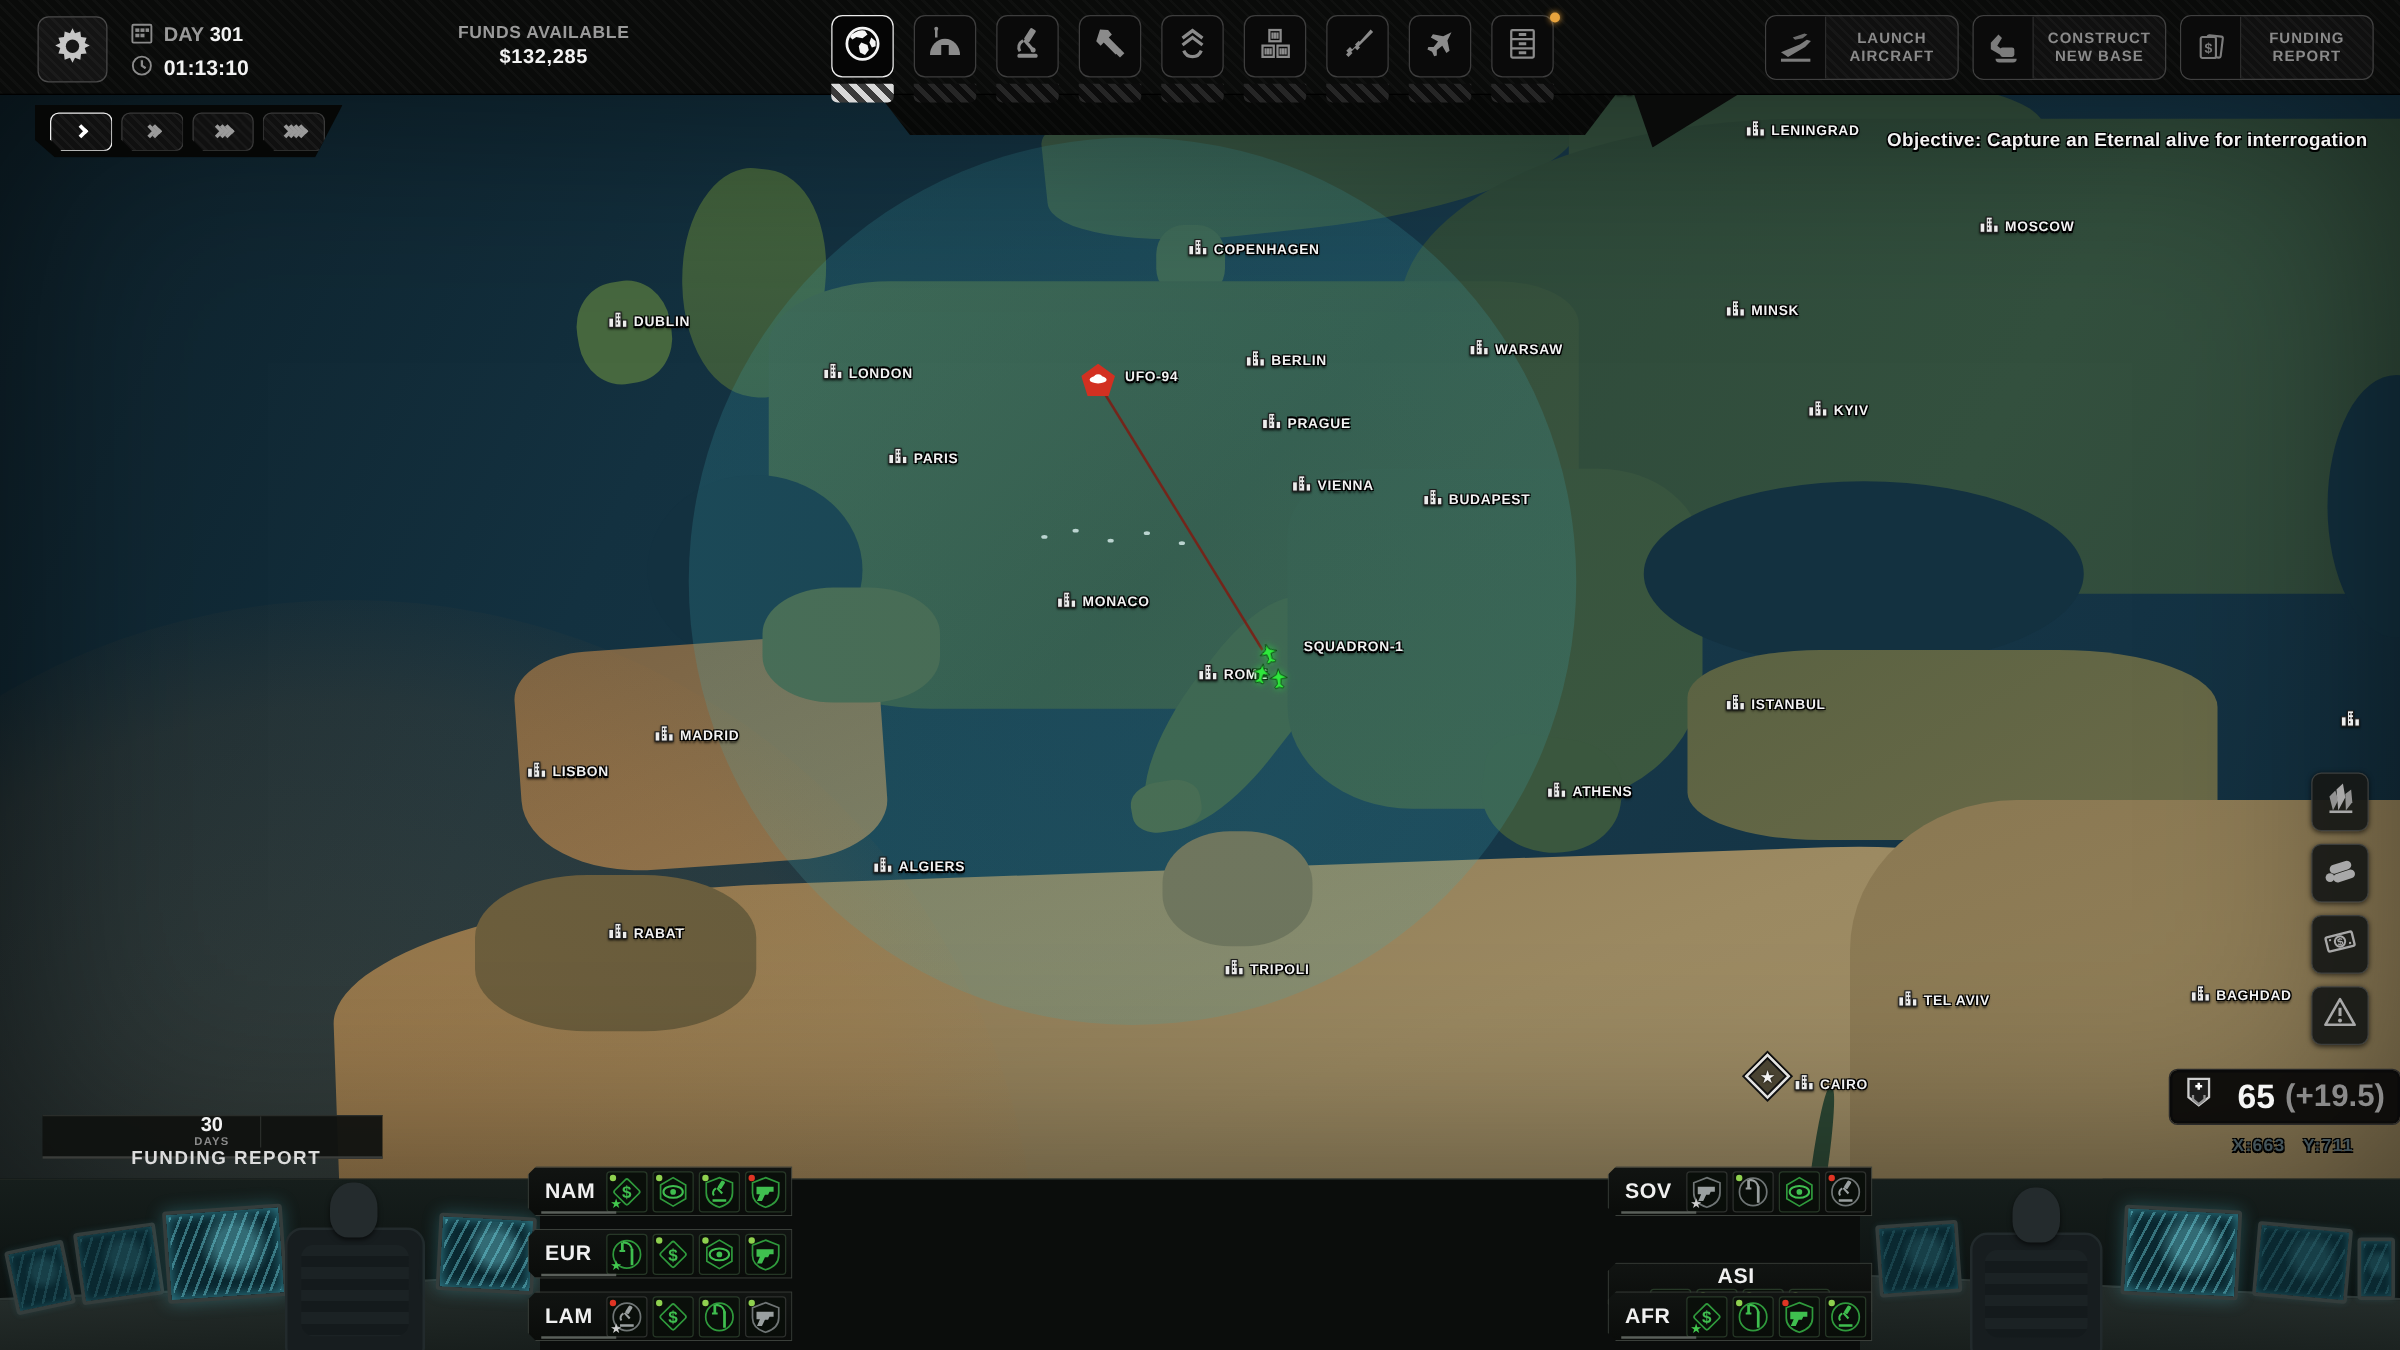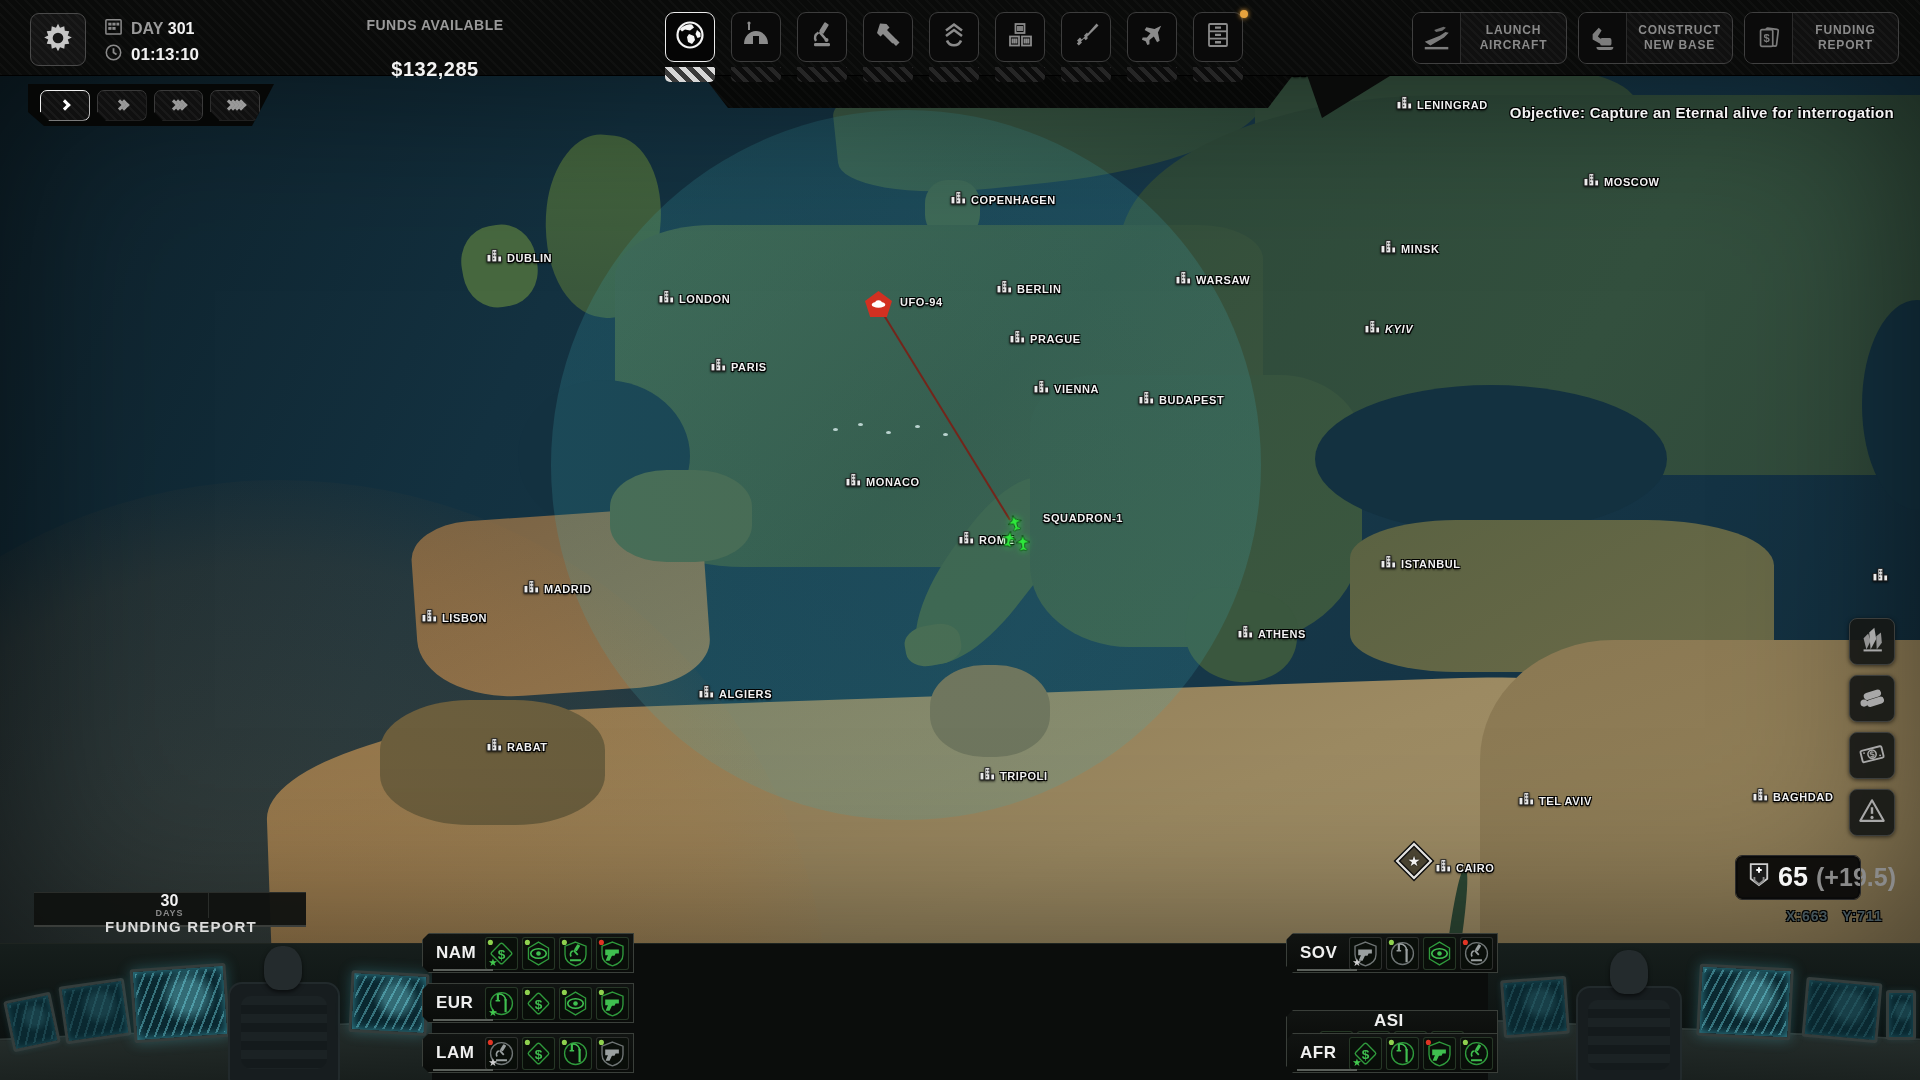--- a/index.html
+++ b/index.html
@@ -53,21 +53,21 @@
       background-image:repeating-linear-gradient(45deg, rgba(255,255,255,.03) 0 2px, transparent 2px 6px); }
   #gear-btn svg { width:34px; height:34px; }
 
   .dtrow { position:absolute; display:flex; align-items:center; gap:8px; color:#9a9a9a; }
   .dtrow svg { width:19px; height:19px; color:#8a8a8a; }
   .lab { color:#9a9a9a; font-weight:bold; }
   .val { color:#f2f2f2; font-weight:bold; }
 
   #funds { position:absolute; left:330px; top:17px; width:210px; text-align:center; }
   #funds .lab { font-size:14px; letter-spacing:.5px; }
-  #funds .val { font-size:20px; margin-top:25px; letter-spacing:.5px; }
+  #funds .val { font-size:16px; margin-top:4px; letter-spacing:.5px; }
 
   .navtile { position:absolute; top:12px; width:50px; height:50px; background:#0a0a0a; border:1.5px solid #3d3d3d;
       border-radius:9px; display:flex; align-items:center; justify-content:center; color:#8b8b8b; cursor:pointer; }
   .navtile svg { width:32px; height:32px; }
   .navtile.sel { border-color:#ececec; color:#f5f5f5; background:#050505; }
   .navstrip { position:absolute; top:67px; height:15px; width:50px; border-radius:0 0 5px 5px;
       background:repeating-linear-gradient(45deg,#262626 0 4px,#0c0c0c 4px 9px); }
   .navstrip.sel { background:repeating-linear-gradient(45deg,#d8d8d8 0 5px,#3a3a3a 5px 10px); }
   .notifdot { position:absolute; width:8px; height:8px; border-radius:50%; background:#e8a33d; box-shadow:0 0 5px #e8a33d; }
 
@@ -94,21 +94,21 @@
   #objective { position:absolute; right:26px; top:104px; z-index:38; color:#f2f2f2; font-size:15px; font-weight:bold; letter-spacing:.3px;
       text-shadow:1px 1px 0 #000,-1px 1px 0 #000,1px -1px 0 #000,-1px -1px 0 #000; }
 
   
   .sidebtn { position:absolute; left:1849px; width:46px; height:47px; background:rgba(22,24,22,.92); border:1.5px solid #3c3e3c;
       border-radius:8px; display:flex; align-items:center; justify-content:center; color:#a8a8a8; cursor:pointer;
       box-shadow:0 1px 4px rgba(0,0,0,.6); }
   .sidebtn svg { width:30px; height:30px; }
 
   
-  #score { position:absolute; left:1736px; top:856px; width:124px; height:43px; background:rgba(8,8,8,.93);
+  #score { position:absolute; left:1736px; top:856px; width:184px; height:43px; background:rgba(8,8,8,.93);
       border:2px solid #0a0a0a; outline:1px solid #2a2a2a; border-radius:6px; display:flex; align-items:center; padding:0 10px; gap:8px; z-index:30; }
   #score svg { width:22px; height:28px; }
   #score .v { color:#f5f5f5; font-size:27px; font-weight:bold; margin-left:auto; }
   #score .d { color:#8a8a8a; font-size:25px; font-weight:bold; }
   #coords { position:absolute; left:1786px; top:908px; color:#44545a; font-size:14px; font-weight:bold; letter-spacing:1px; z-index:30;
       text-shadow:1px 1px 0 #000,-1px -1px 0 #000,1px -1px 0 #000,-1px 1px 0 #000; display:flex; gap:14px; }
 
   
   #countdown { position:absolute; left:34px; top:892px; width:272px; height:35px; background:rgba(16,18,16,.95);
       border-top:1px solid #2a2d2a; border-bottom:2px solid #3a3d3a; display:flex; align-items:center; z-index:30;flex-direction:column; }
@@ -357,21 +357,21 @@
               <g fill="#1a1a1a">
                 <rect x="6.8" y="3.2" width="1" height="1.6"></rect>
                 <rect x="8.8" y="3.2" width="1" height="1.6"></rect>
                 <rect x="6.8" y="6.2" width="1" height="1.6"></rect>
                 <rect x="8.8" y="6.2" width="1" height="1.6"></rect>
                 <rect x="6.8" y="9.2" width="1" height="1.6"></rect>
               </g>
             </svg></span>
           <span class="maplabel">WARSAW</span>
         </div>
-        <div class="city" style="left: 1364px; top: 243px; font-style: italic;">
+        <div class="city" style="left: 1446px; top: 243px;">
           <span><svg viewBox="0 0 16 14">
               <g fill="#ececec" stroke="#1a1a1a" stroke-width="0.8">
                 <rect x="1" y="6" width="3.6" height="7"></rect>
                 <rect x="5.6" y="1.5" width="4.6" height="11.5"></rect>
                 <rect x="11.2" y="7.5" width="3.4" height="5.5"></rect>
               </g>
               <g fill="#1a1a1a">
                 <rect x="6.8" y="3.2" width="1" height="1.6"></rect>
                 <rect x="8.8" y="3.2" width="1" height="1.6"></rect>
                 <rect x="6.8" y="6.2" width="1" height="1.6"></rect>

